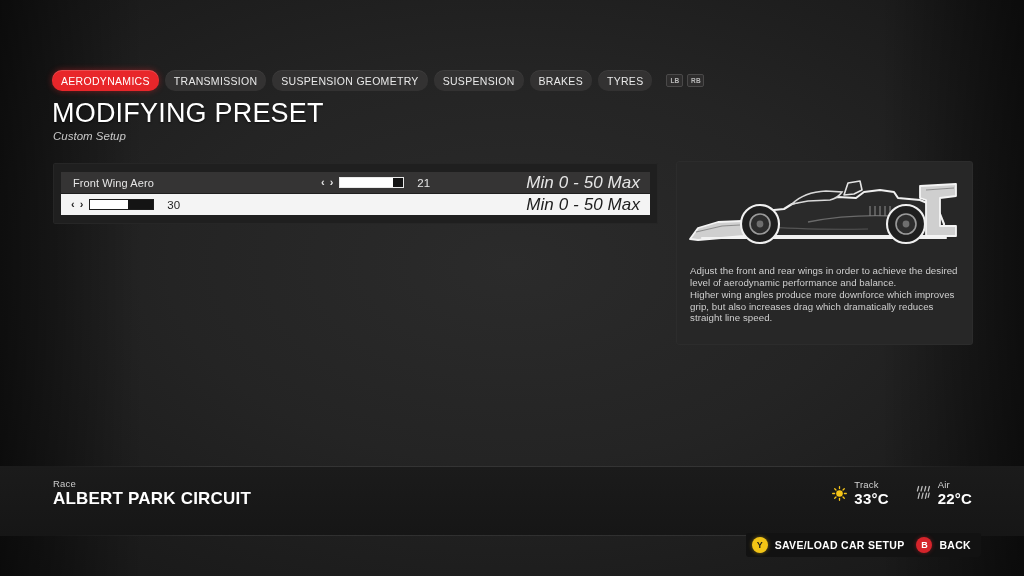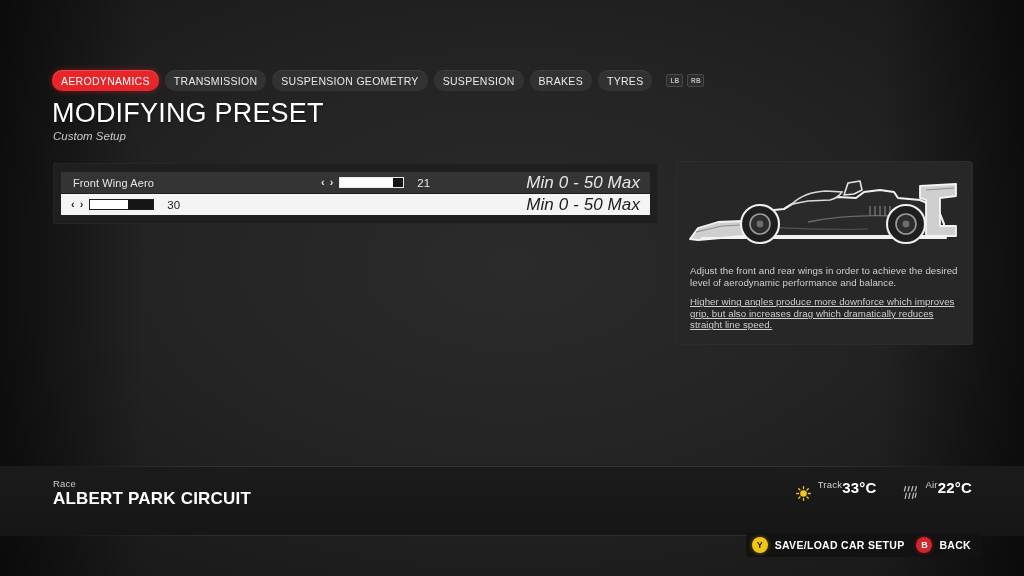--- a/index.html
+++ b/index.html
@@ -158,21 +158,21 @@
     display:flex; align-items:center; justify-content:center;
   }
   .info-text{
     position:absolute; left:14px; top:104px; right:12px;
     color:#cfcfcf;
     font-size:9.7px;
     line-height:11.6px;
     letter-spacing:.05px;
   }
   .info-text p{ margin:0; }
-  .info-text p + p{ margin-top:8px;text-decoration:underline; }
+  .info-text p + p{ margin-top:1px; }
 
   
   .footer{
     position:absolute; left:0; right:0; top:466px; height:70px;
     background:linear-gradient(180deg,#1b1b1b 0%, #161616 100%);
     z-index:4;
   }
   .footer::before, .footer::after{
     content:""; position:absolute; left:52px; right:52px; height:1px;
     background:linear-gradient(90deg, rgba(255,255,255,0) 0%, rgba(255,255,255,.11) 18%, rgba(255,255,255,.11) 82%, rgba(255,255,255,0) 100%);
@@ -188,21 +188,21 @@
     color:#ffffff; font-size:17px; font-weight:bold; letter-spacing:.2px;
     text-transform:uppercase; line-height:19px;
   }
 
   .weather{
     position:absolute; right:52px; top:13px;
     display:flex; align-items:flex-start; gap:26px;
   }
   .w-item{ display:flex; align-items:flex-start; gap:6px; }
   .w-icon{ width:17px; height:22px; display:flex; align-items:center; justify-content:center; margin-top:3px; }
-  .w-text{ display:flex; flex-direction:row; }
+  .w-text{ display:flex; flex-direction:column; }
   .w-label{ color:#d2d2d2; font-size:9.5px; line-height:11px; letter-spacing:.2px; }
   .w-value{ color:#ffffff; font-size:15px; font-weight:bold; line-height:17px; letter-spacing:.2px; }
 
   
   .actionbar{
     position:absolute; right:43px; top:533px;
     display:flex; align-items:center; gap:12px;
     background:#121212;
     border-radius:3px;
     padding:4px 10px 4px 6px;

